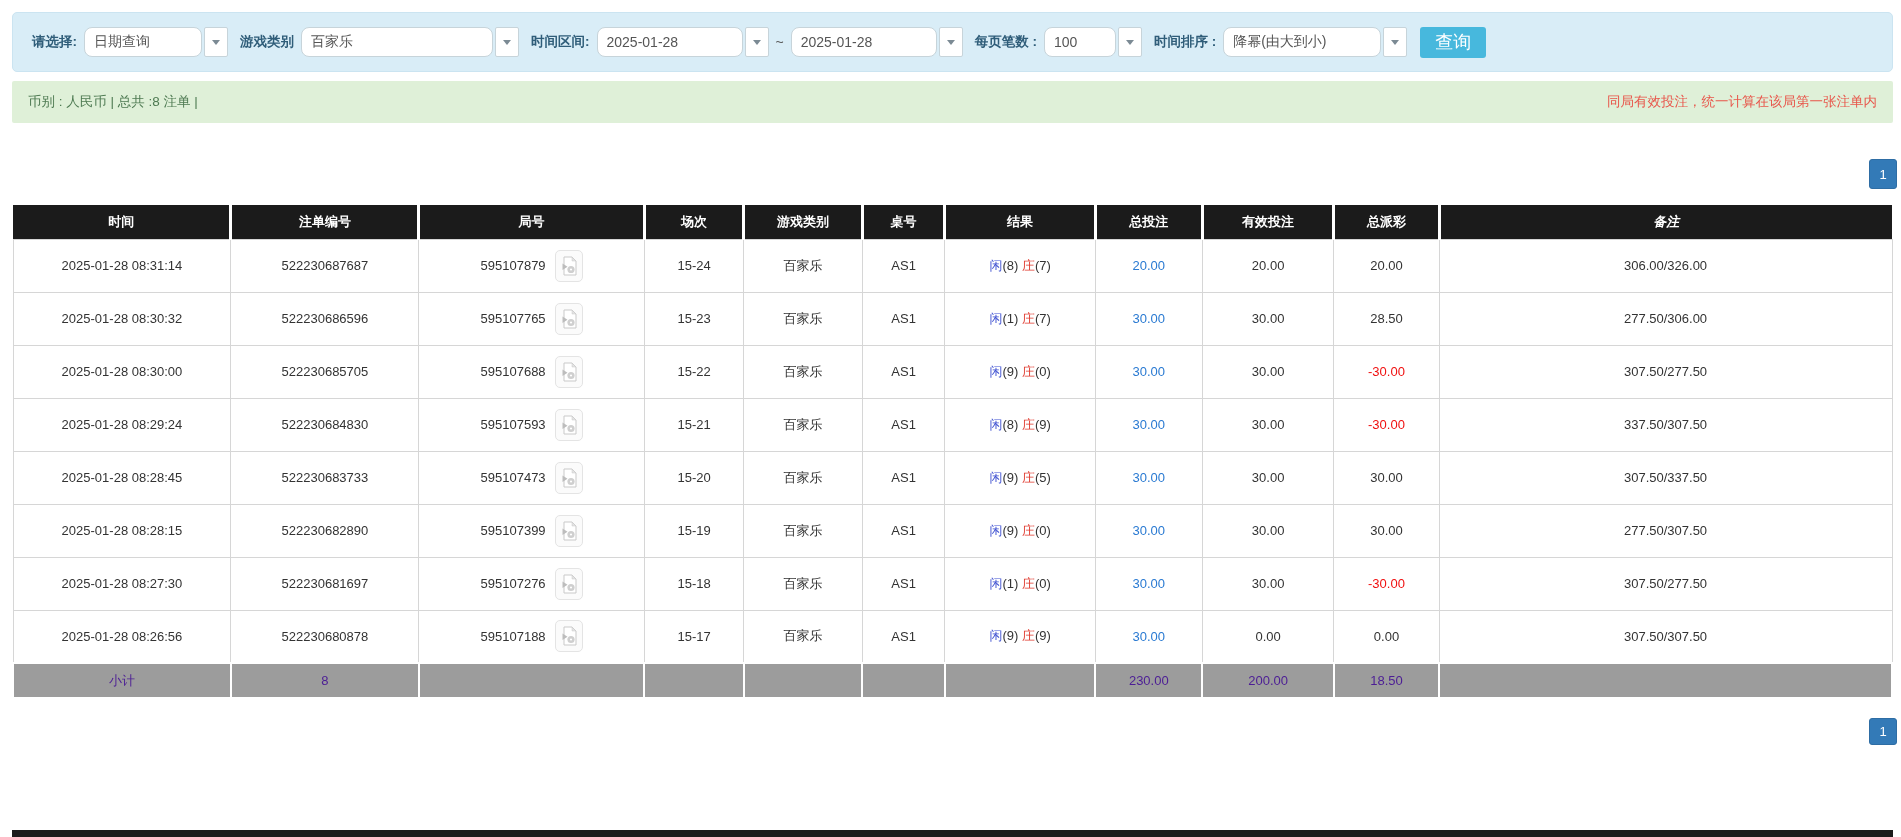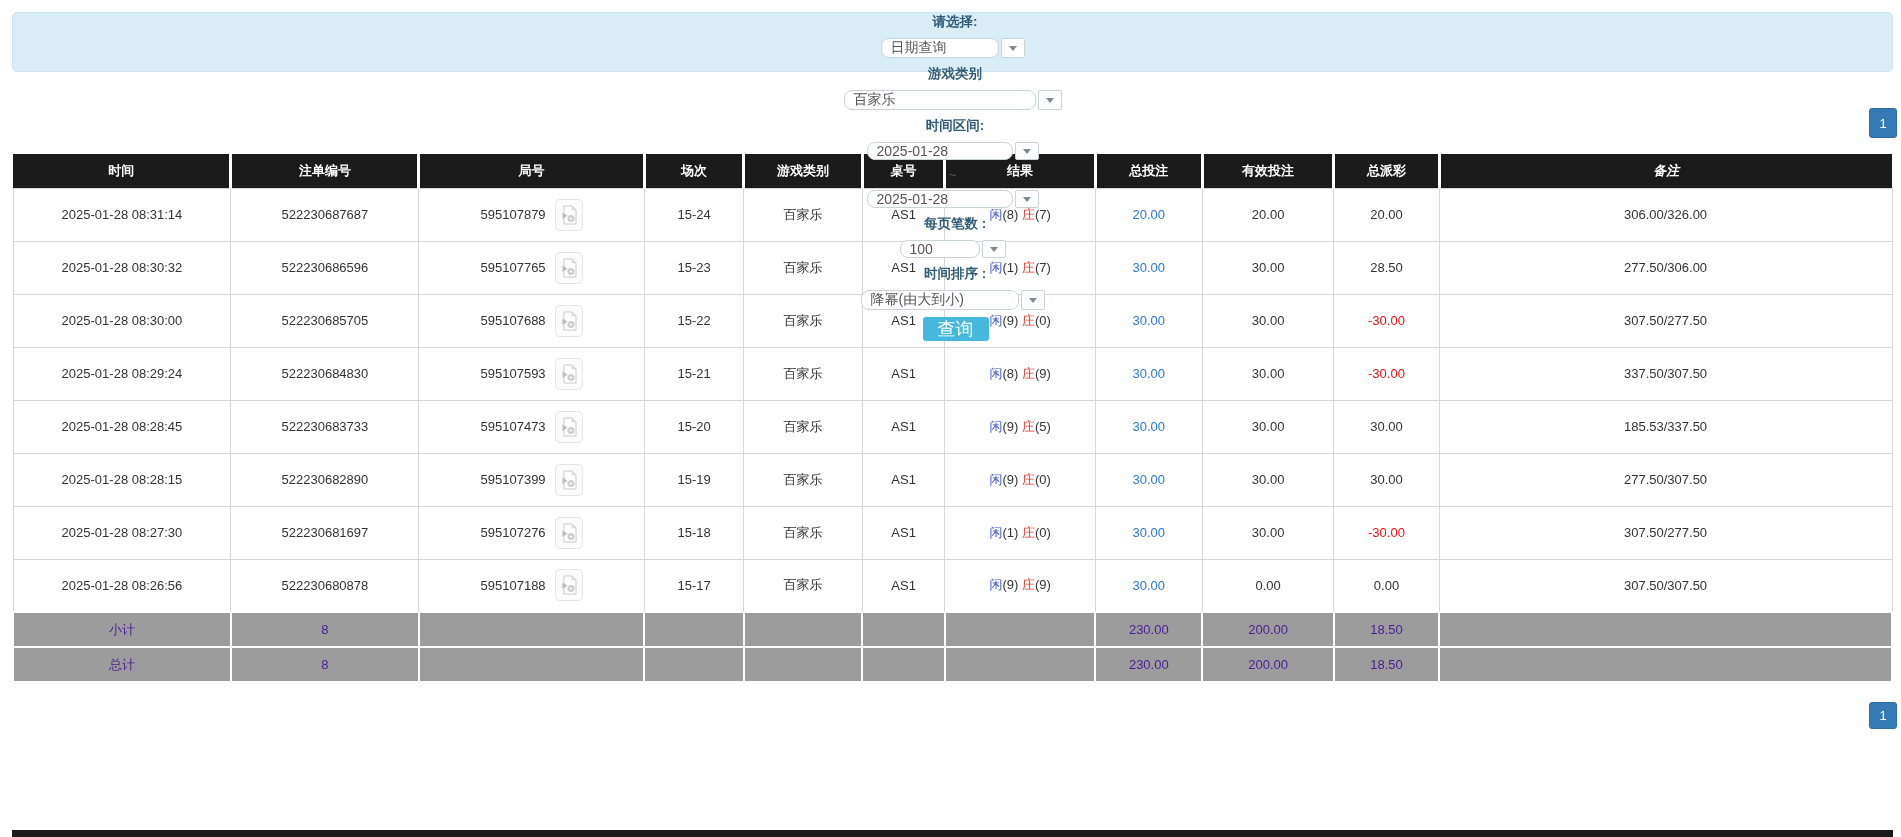--- a/index.html
+++ b/index.html
@@ -8,35 +8,35 @@
     width:1901px; height:837px; overflow:hidden; background:#fff;
     font-family:"Liberation Sans", sans-serif; color:#333;
   }
   .page { padding:12px 8px 0 12px; position:relative; height:837px; }
 
   h1.title { font-size:22px; font-weight:500; color:#444; margin:0 0 14px 14px; line-height:26px; }
 
   
   .filter-bar {
     height:60px; background:#d9edf7; border:1px solid #cbe4f1; border-radius:5px;
-    display:flex; align-items:center; padding:0 14px; gap:7px; margin-bottom:9px;flex-direction:column;
+    display:flex; align-items:center; padding:0 14px; gap:7px; margin-bottom:9px;
   }
   .flabel { color:#2f5d79; font-weight:bold; font-size:13.5px; white-space:nowrap; margin-left:5px; }
   .combo { display:flex; gap:2px; height:30px; }
   .combo-text {
     background:#fff; border:1px solid #c7d4da; border-radius:8px;
     display:flex; align-items:center; padding:0 9px; font-size:14px; color:#555; white-space:nowrap;
   }
   .combo-arrow {
     width:24px; background:#fff; border:1px solid #c7d4da; border-radius:2px;
     display:flex; align-items:center; justify-content:center; cursor:pointer;
   }
   .caret { width:0; height:0; border-left:4px solid transparent; border-right:4px solid transparent; border-top:5px solid #7b8a94; }
   .c-query { width:118px; } .c-game { width:192px; } .c-date { width:146px; }
-  .c-size { width:80px; } .c-sort { width:158px; }
+  .c-size { width:72px; } .c-sort { width:158px; }
   .tilde { color:#555; font-size:14px; }
   .search-btn {
     background:#47b8dd; color:#fff; border:none; border-radius:3px; height:31px;
     padding:0 15px; font-size:18px; margin-left:6px; cursor:pointer;
   }
 
   
   .info-bar {
     height:42px; background:#dff0d8; border-radius:2px;
     display:flex; align-items:center; justify-content:space-between; padding:0 16px;
@@ -131,20 +131,24 @@
     <div class="combo">
       <div class="combo-text c-sort">降幂(由大到小)</div>
       <div class="combo-arrow">
           <span class="caret"></span>
         </div>
     </div>
 
     <button class="search-btn">查询</button>
   </div>
 
+  <div class="info-bar">
+    <span class="info-left">币别 : 人民币 | 总共 :8 注单 |</span>
+    <span class="info-right">同局有效投注，统一计算在该局第一张注单内</span>
+  </div>
 
   <div class="pager top">
     <button class="page-btn">1</button>
   </div>
 
   <table>
     <colgroup>
       <col style="width:11.6%">
         <col style="width:10.0%">
         <col style="width:12.0%">
@@ -309,21 +313,21 @@
     <td>15-20</td>
     <td>百家乐</td>
     <td>AS1</td>
     <td>
       <span class="p-label">闲</span><span>(9)</span>
       <span class="b-label">庄</span><span>(5)</span>
     </td>
     <td><a class="bet-link">30.00</a></td>
     <td>30.00</td>
     <td class="payout">30.00</td>
-    <td>185.53/337.50</td>
+    <td>307.50/337.50</td>
   </tr>
         <tr>
     <td>2025-01-28 08:28:15</td>
     <td>522230682890</td>
     <td>
       <div class="round-wrap">
         <span>595107399</span>
         <button class="video-btn">
           <svg width="16" height="20" viewBox="0 0 16 20">
             <path d="M3 1 h8 l4 4 v14 h-12 z" fill="#ffffff" stroke="#c9c9c9" stroke-width="1"></path>
@@ -413,33 +417,20 @@
         <td></td>
         <td></td>
         <td></td>
         <td></td>
         <td></td>
         <td>230.00</td>
         <td>200.00</td>
         <td>18.50</td>
         <td></td>
       </tr>
-      <tr>
-        <td>总计</td>
-        <td>8</td>
-        <td></td>
-        <td></td>
-        <td></td>
-        <td></td>
-        <td></td>
-        <td>230.00</td>
-        <td>200.00</td>
-        <td>18.50</td>
-        <td></td>
-      </tr>
     </tbody>
   </table>
 
   <div class="pager bottom">
     <button class="page-btn">1</button>
   </div>
 
   <div class="next-bar"></div>
 </div>
 

